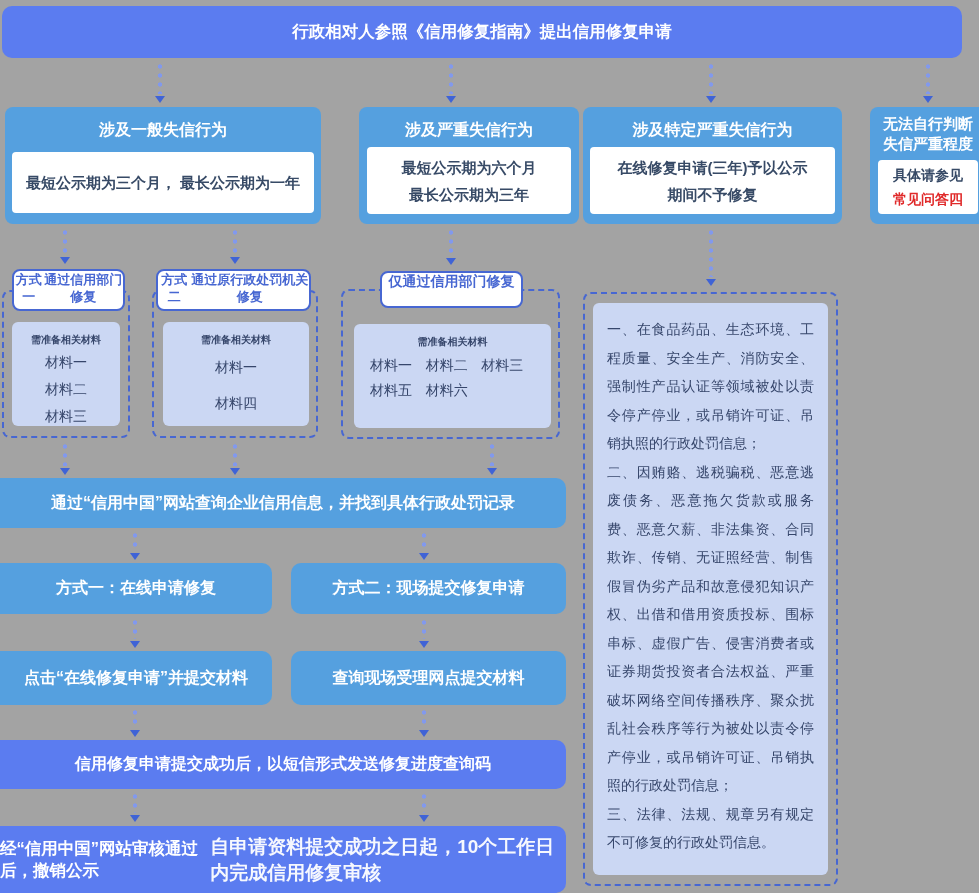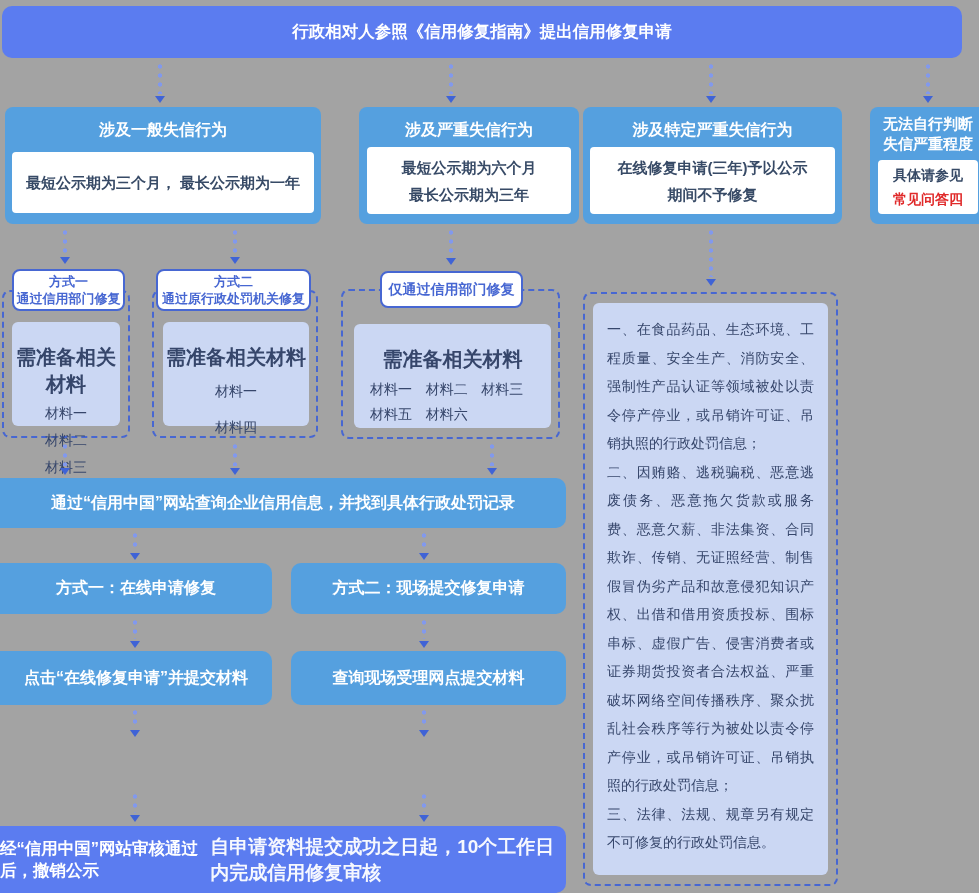--- a/index.html
+++ b/index.html
@@ -25,27 +25,27 @@
   
   .arrow{position:absolute;width:12px;}
   .arrow::before{content:"";position:absolute;left:4px;top:0;bottom:9px;width:4px;
       background-image:radial-gradient(circle,#8299ec 1.9px,rgba(130,153,236,0) 2.4px);
       background-size:4px 9px;background-repeat:repeat-y;background-position:0 0;}
   .arrow::after{content:"";position:absolute;left:1px;bottom:0;width:0;height:0;
       border-left:5px solid transparent;border-right:5px solid transparent;border-top:7px solid #3f63d6;}
 
   
   .pill{position:absolute;background:#fff;border:2px solid #4767d2;border-radius:8px;color:#4767d2;
-        font-weight:bold;font-size:13px;text-align:center;display:flex;flex-direction:column;
+        font-weight:bold;font-size:13px;text-align:center;display:flex;
         justify-content:center;line-height:17px;z-index:2;box-sizing:border-box;}
 
   
   .dash{position:absolute;border:2px dashed #4767d2;border-radius:8px;box-sizing:border-box;}
   .panel{position:absolute;background:#cbd7f3;border-radius:6px;color:#36466b;box-sizing:border-box;}
-  .mat-title{font-weight:bold;font-size:20px;text-align:center;padding-top:22px;}
+  .mat-title{font-weight:bold;font-size:10px;text-align:center;padding-top:11px;}
   .mat-item{font-size:14px;text-align:center;}
 
   .longtext{padding:12px 14px 0 14px;}
   .longtext p{margin:0;font-size:14px;line-height:28.5px;color:#36466b;text-align:justify;}
 
   .red{color:#e02a2a;}
   .final-sub{font-weight:bold;font-size:19px;opacity:.95;}
 </style>
 </head>
 <body>
@@ -166,20 +166,21 @@
 
   <div class="arrow" style="left:129px;top:618px;height:30px;"></div>
   <div class="arrow" style="left:418px;top:618px;height:30px;"></div>
 
   <div class="blue flushleft" style="left:0;top:651px;width:272px;height:54px;">点击“在线修复申请”并提交材料</div>
   <div class="blue" style="left:291px;top:651px;width:275px;height:54px;">查询现场受理网点提交材料</div>
 
   <div class="arrow" style="left:129px;top:708px;height:29px;"></div>
   <div class="arrow" style="left:418px;top:708px;height:29px;"></div>
 
+  <div class="peri" style="left:0;top:740px;width:566px;height:49px;font-size:16px;border-radius:0 10px 10px 0;">信用修复申请提交成功后，以短信形式发送修复进度查询码</div>
 
   <div class="arrow" style="left:129px;top:792px;height:30px;"></div>
   <div class="arrow" style="left:418px;top:792px;height:30px;"></div>
 
   <div class="peri" style="left:0;top:826px;width:566px;height:67px;font-size:16.5px;border-radius:0 10px 10px 0;flex-direction:row;gap:5px;">
     <span>经“信用中国”网站审核通过后，撤销公示</span>
     <span class="final-sub">自申请资料提交成功之日起，10个工作日内完成信用修复审核</span>
   </div>
 
 </div>

